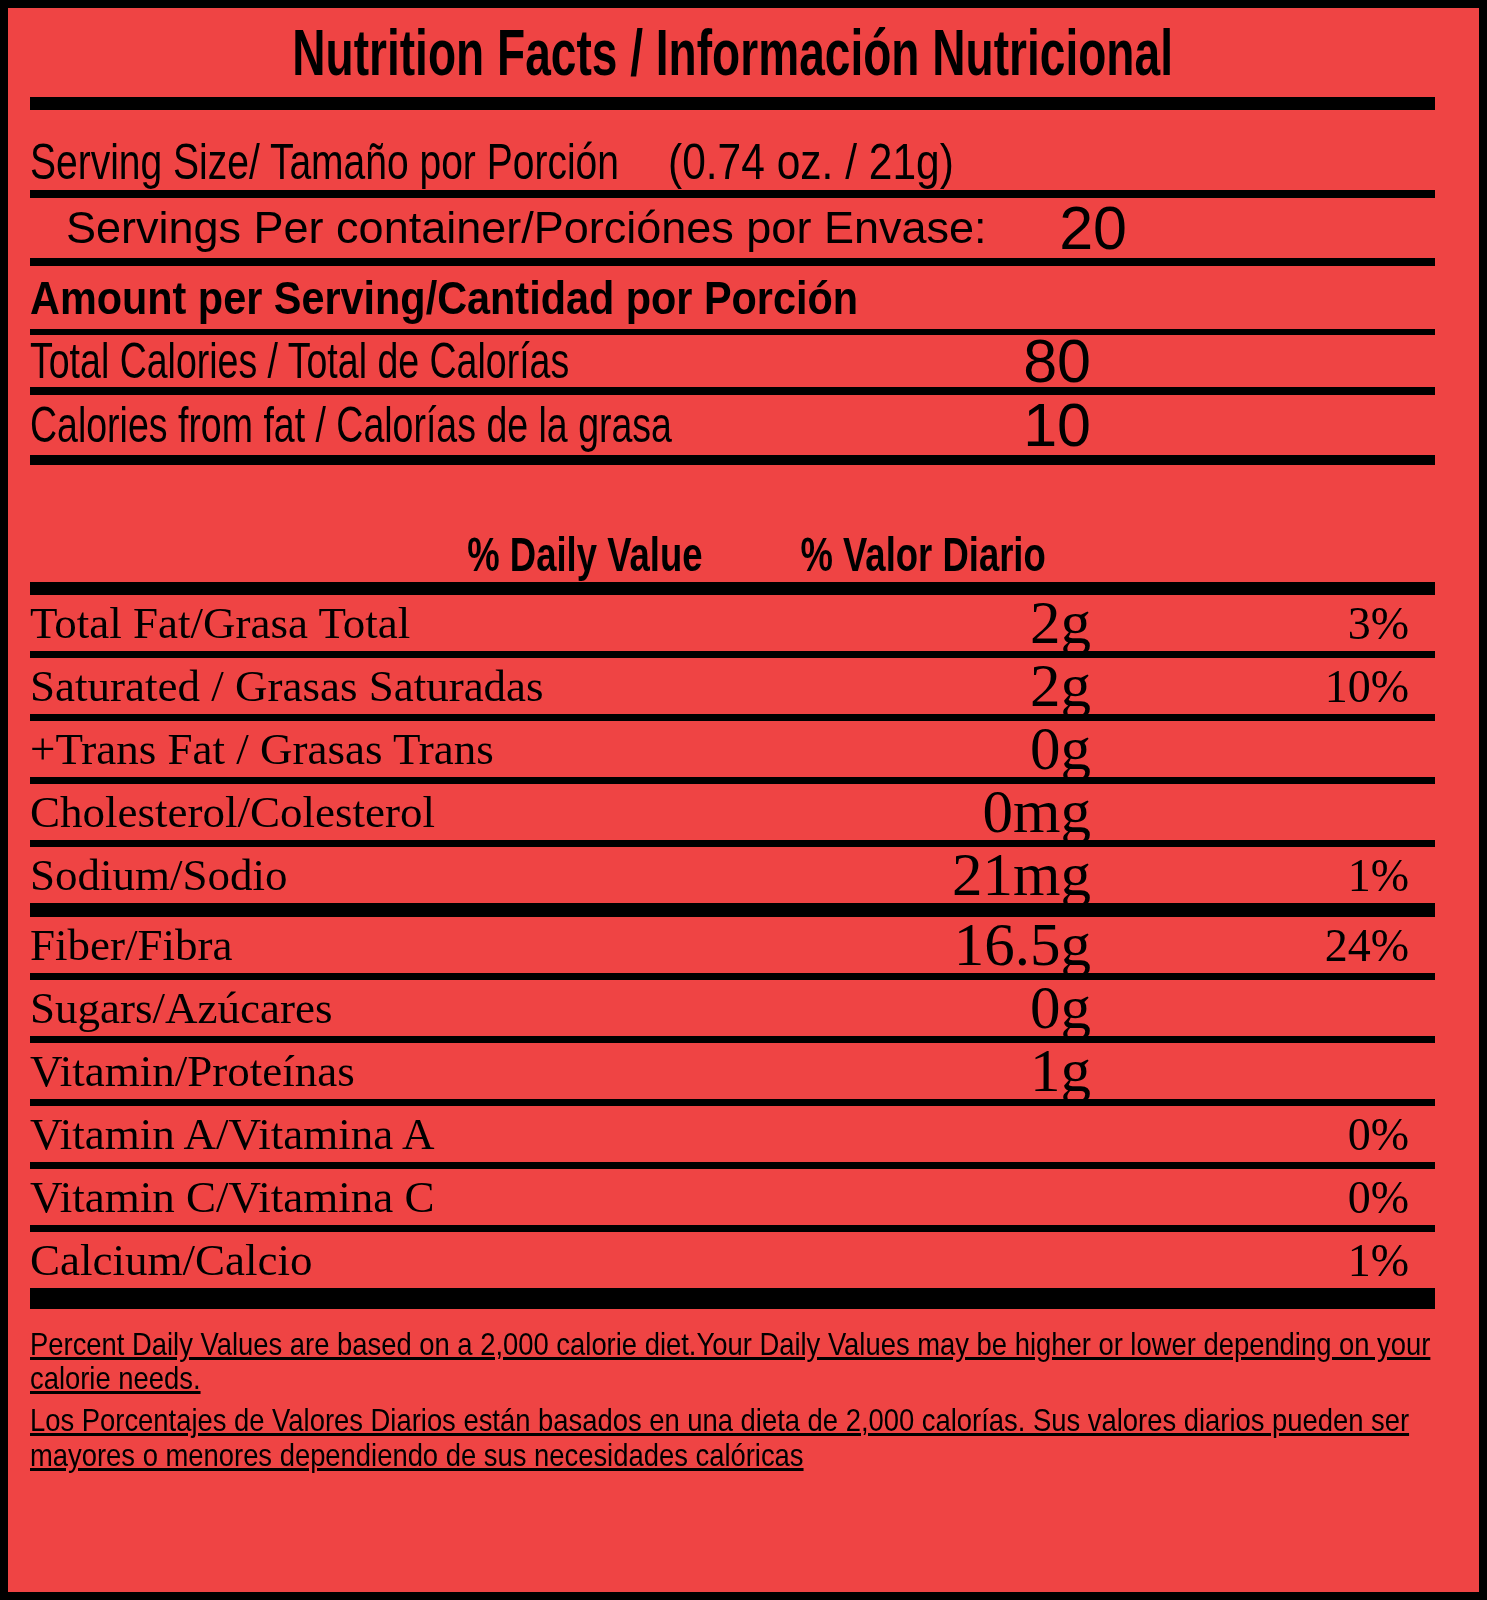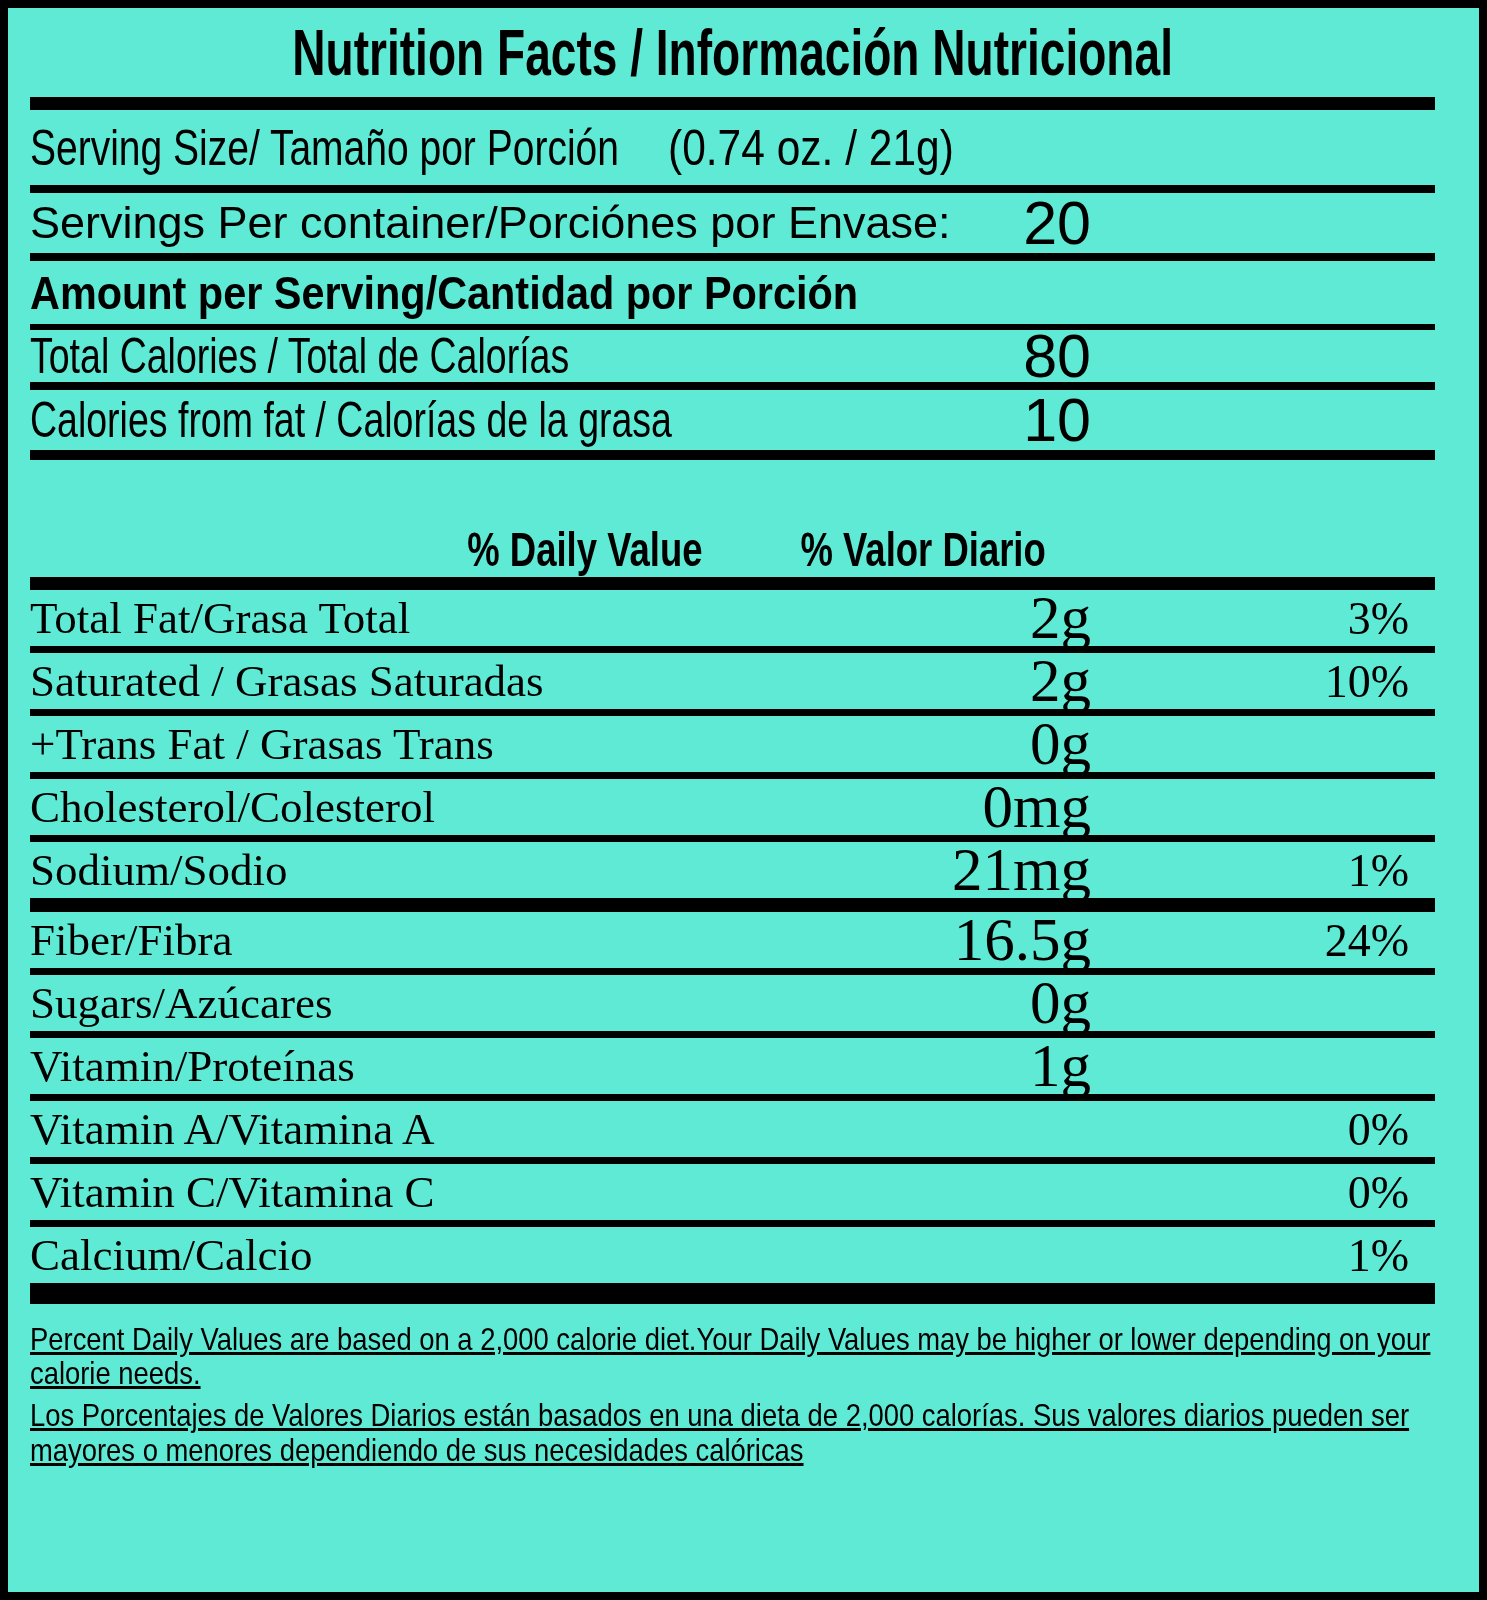--- a/index.html
+++ b/index.html
@@ -1,37 +1,37 @@
 <!DOCTYPE html>
 <html><head>
 <meta charset="utf-8">
 <style>
   html,body{margin:0;padding:0;background:#fff;}
   .label{
     box-sizing:border-box;
     width:1487px;height:1600px;
     border:8px solid #000;
-    background:#5eead4;color:#000;
+    background:#ef4444;color:#000;
     font-family:"Liberation Sans",sans-serif;
     padding-left:22px;
     overflow:hidden;
     position:relative;
   }
   .title-wrap{width:1405px;height:89px;display:flex;align-items:center;justify-content:center;}
   .title-text{
     font-size:64px;font-weight:bold;white-space:nowrap;
     transform:scaleX(0.72);transform-origin:center center;
   }
   .bar{background:#000;width:1405px;}
   .h6{height:6px;} .h7{height:7px;} .h8{height:8px;} .h10{height:10px;}
   .h13{height:13px;} .h14{height:14px;}
 
   .row{position:relative;width:1405px;display:flex;align-items:center;}
-  .serving-row{height:75px;}
-  .servings-row{height:60px;}
+  .serving-row{height:56px;margin-top:24px;}
+  .servings-row{height:60px;margin-left:36px;}
   .header-row{height:63px;}
   .cal-row1{height:52px;}
   .cal-row2{height:60px;}
   .nut-row{height:56px;font-family:Liberation Serif, serif;}
 
   .lbl-cond{
     display:inline-block;font-size:50px;white-space:nowrap;
     transform:scaleX(0.75);transform-origin:left center;
   }
   .serving-row .lbl-cond{transform:scaleX(0.78);}

